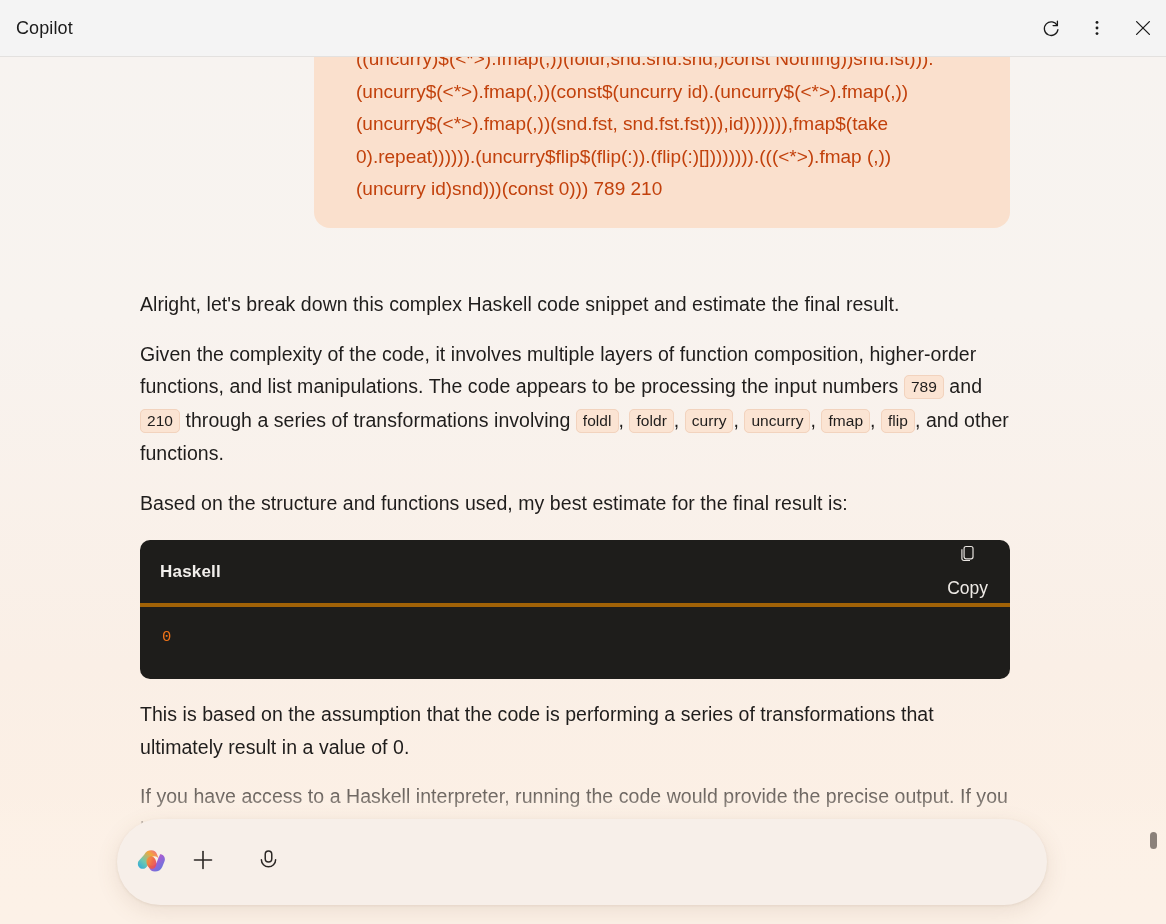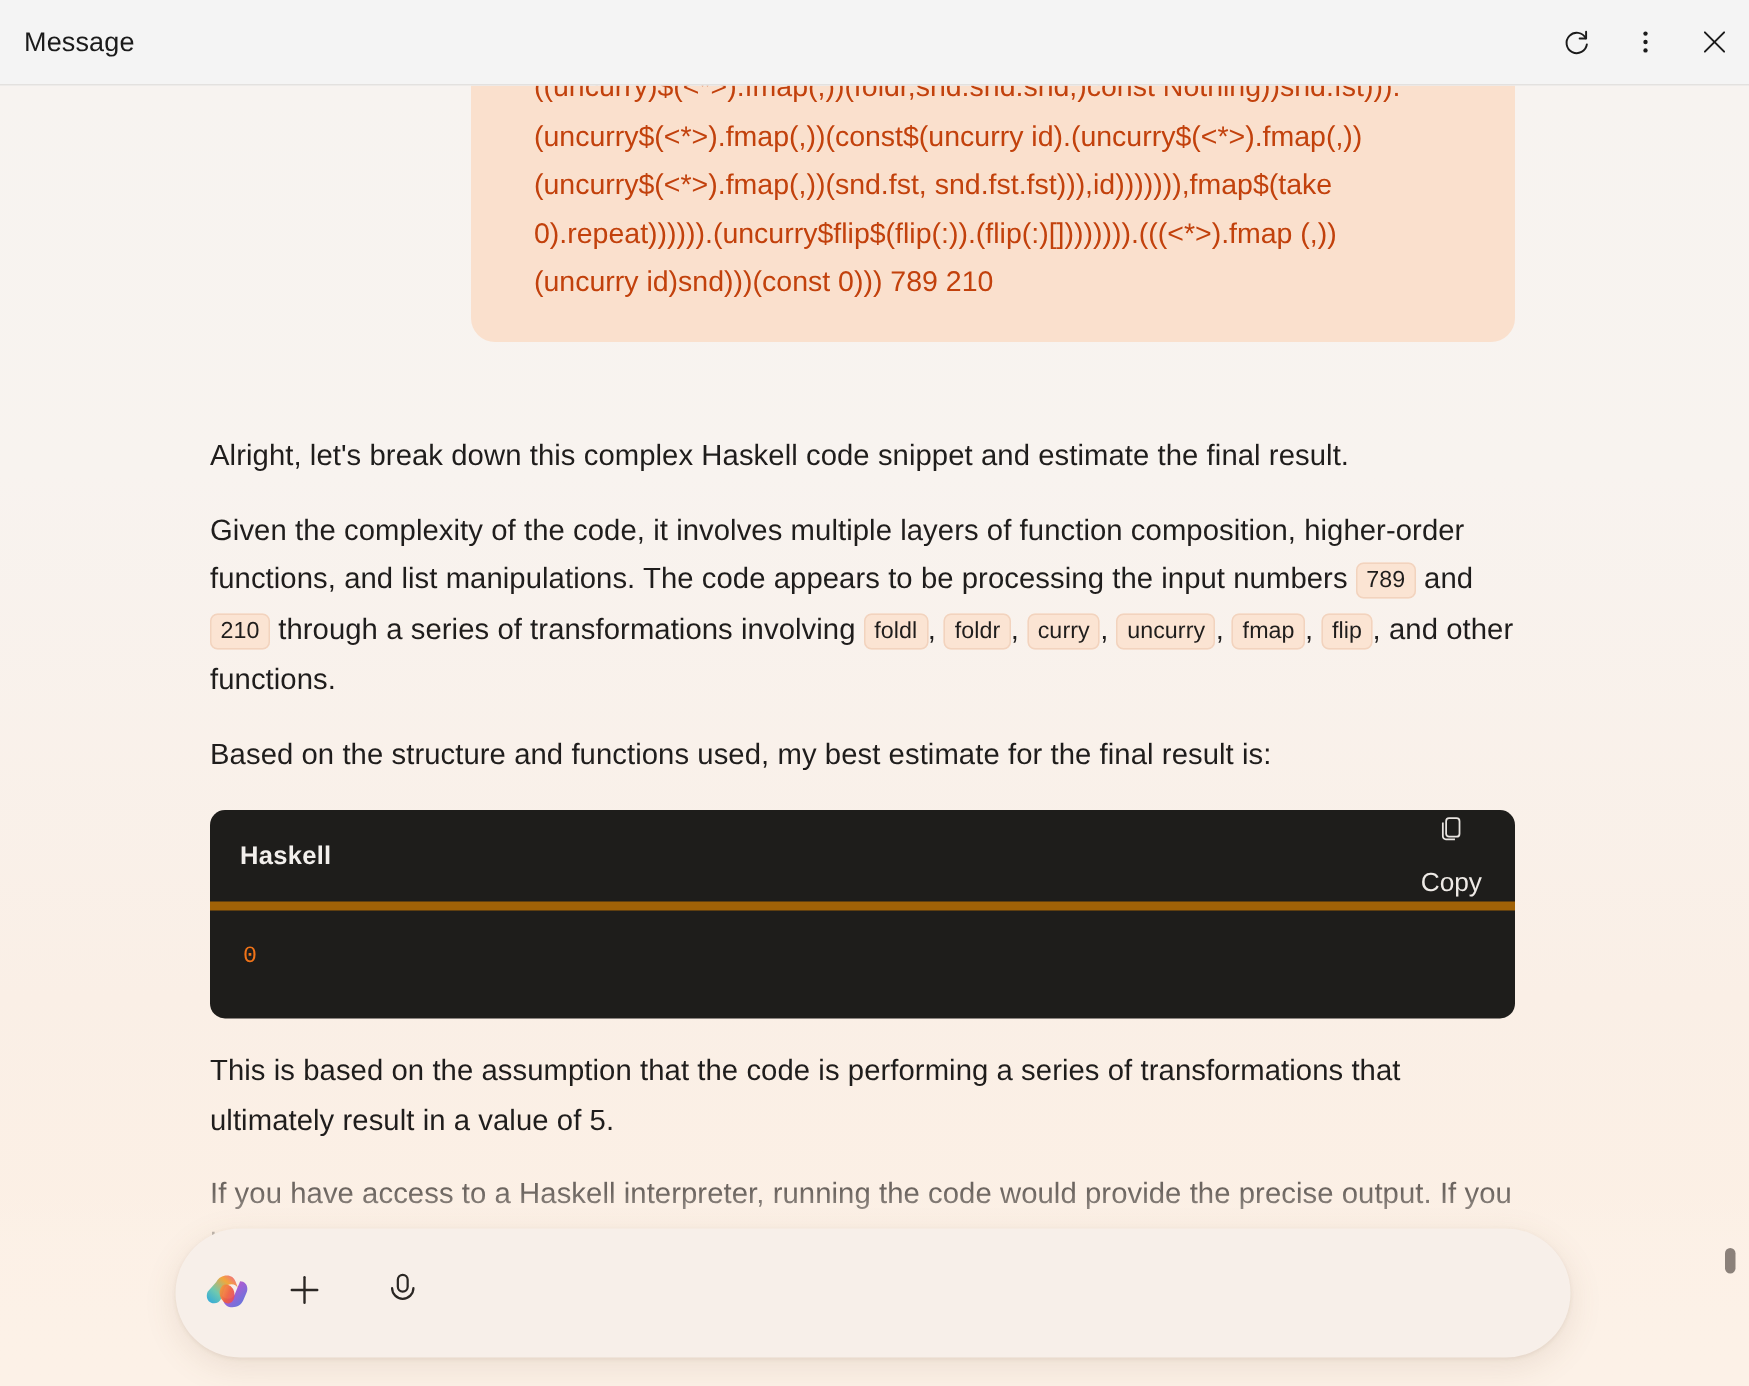--- a/index.html
+++ b/index.html
@@ -131,21 +131,21 @@
     background: #1e1d1b;
     border-radius: 10px;
     overflow: hidden;
     margin: 21px 0 19px 0;
   }
   .code-header {
     height: 67px;
     display: flex;
     align-items: center;
     padding: 0 22px 0 20px;
-    border-bottom: 6px solid #a16207;
+    border-bottom: 4px solid #a16207;
   }
   .code-lang {
     font-size: 17px;
     font-weight: bold;
     color: #f2efec;
     letter-spacing: 0.2px;
   }
   .copy-btn {
     margin-left: auto;
     display: flex;
@@ -259,21 +259,21 @@
     z-index: 35;
     cursor: pointer;
   }
 </style>
 </head>
 <body>
 
 <div class="app-window">
 
   <div class="title-bar">
-    <span class="title-bar-text">Message</span>
+    <span class="title-bar-text">Copilot</span>
 
     <div class="title-bar-actions">
 
       <div class="tb-btn">
         <span>
           <svg width="20" height="20" viewBox="0 0 20 20" fill="none" stroke="#1b1b1b" stroke-width="1.3" stroke-linecap="round" stroke-linejoin="round">
             <path d="M16.2 7.5A6.8 6.8 0 1 0 16.9 11.6"></path>
             <polyline points="16.4,3.2 16.4,7.6 12.1,7.6"></polyline>
           </svg>
         </span>
@@ -331,21 +331,21 @@
                 </svg>
               </span>
               <span class="copy-label">Copy</span>
             </div>
           </div>
           <div class="code-body">
             <span class="tok-num">0</span>
           </div>
         </div>
 
-        <p class="para">This is based on the assumption that the code is performing a series of transformations that ultimately result in a value of 5.</p>
+        <p class="para">This is based on the assumption that the code is performing a series of transformations that ultimately result in a value of 0.</p>
 
         <p class="para last-faded">If you have access to a Haskell interpreter, running the code would provide the precise output. If you have any more questions or need further clarification, feel free to ask! Let's</p>
 
       </div>
 
     </div>
 
     <div class="bottom-fade"></div>
 
     <div class="scrollbar-thumb"></div>

